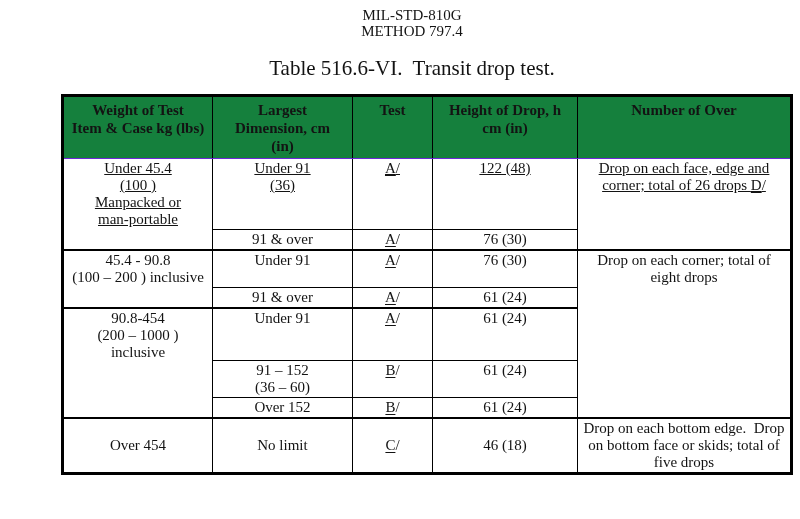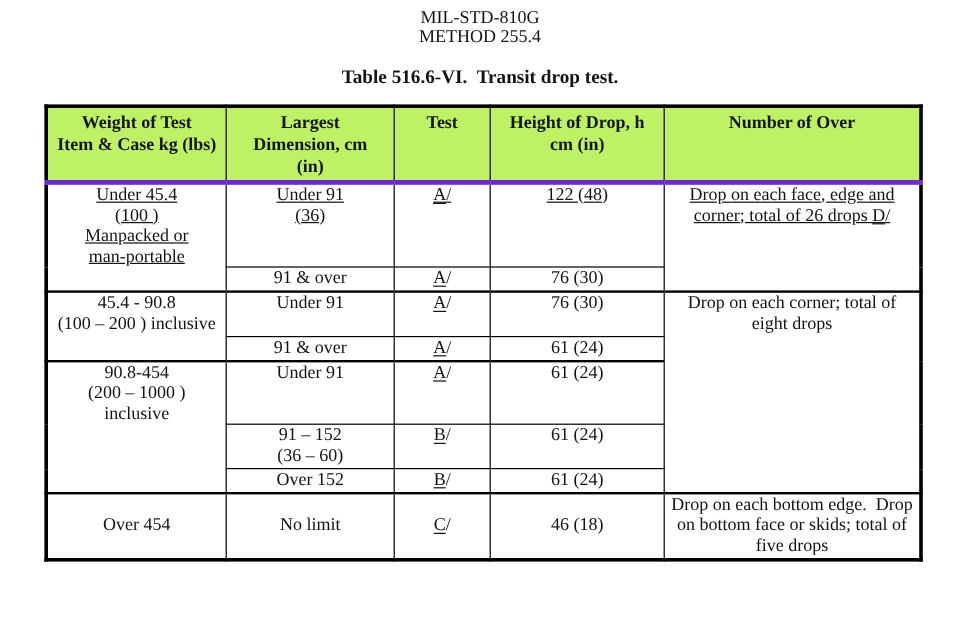--- a/index.html
+++ b/index.html
@@ -2,71 +2,71 @@
 <html><head>
 <meta charset="utf-8">
 <style>
   * { margin: 0; padding: 0; box-sizing: border-box; }
   html, body { background: #ffffff; }
   body {
     width: 800px; height: 519px;
     font-family: "Liberation Serif", serif;
     color: #131313;
   }
-  .page { position: relative; width: 800px; height: 519px; overflow: hidden; background: #ffffff; }
+  .page { position: relative; width: 800px; height: 519px; overflow: hidden; background: #ffffff; padding-left: 24px; }
 
   .doc-id { text-align: center; font-size: 15px; line-height: 15.5px; white-space: pre-wrap; }
   .doc-id.first { padding-top: 8px; }
 
   .para { margin: 20px 58px 0 45px; font-size: 15.5px; line-height: 20px; }
   .para span { display: block; white-space: pre-wrap; }
 
   .tbl-title {
     margin-top: 17px; text-align: center;
-    font-size: 16px; font-weight: bold; white-space: pre-wrap;
+    font-size: 21px; font-weight: normal; white-space: pre-wrap;
   }
 
   table.drop-table {
     border-collapse: collapse; table-layout: fixed;
     width: 729px; margin: 13px 0 0 37px;
     border: 3px solid #000000;
   }
   .drop-table th, .drop-table td {
     border: 1px solid #000000;
     text-align: center; vertical-align: top;
     font-size: 15px; line-height: 17px;
     padding: 1px 4px;
     white-space: pre-wrap; overflow: hidden;
   }
   .drop-table th {
-    background: #bef264;
+    background: #15803d;
     font-weight: bold;
     line-height: 18px; padding-top: 4px;
-    border-bottom: 4px solid #6d28d9;
+    border-bottom: 1px solid #6d28d9;
   }
   thead tr { height: 63px; }
   tr.r1 { height: 71px; text-decoration: underline; }
   tr.r2 { height: 18px; }
   tr.r3 { height: 37px; margin-top: 27px; }
   tr.r4 { height: 18px; }
   tr.r5 { height: 53px; }
   tr.r6 { height: 37px; }
   tr.r7 { height: 17px; }
   tr.r8 { height: 52px; }
   tr.group-start td { border-top: 2px solid #000000; }
   tr.r8 td { vertical-align: middle; }
   .drop-table u { text-decoration: underline; text-underline-offset: 2px; }
 </style>
 </head>
 <body>
 
 <div class="page">
 
   <div class="doc-id first">MIL-STD-810G</div>
-  <div class="doc-id">METHOD 255.4</div>
+  <div class="doc-id">METHOD 797.4</div>
 
 
   <div class="tbl-title">Table 516.6-VI.  Transit drop test.</div>
 
   <table class="drop-table">
     <colgroup>
       <col style="width:150px">
         <col style="width:140px">
         <col style="width:80px">
         <col style="width:145px">

